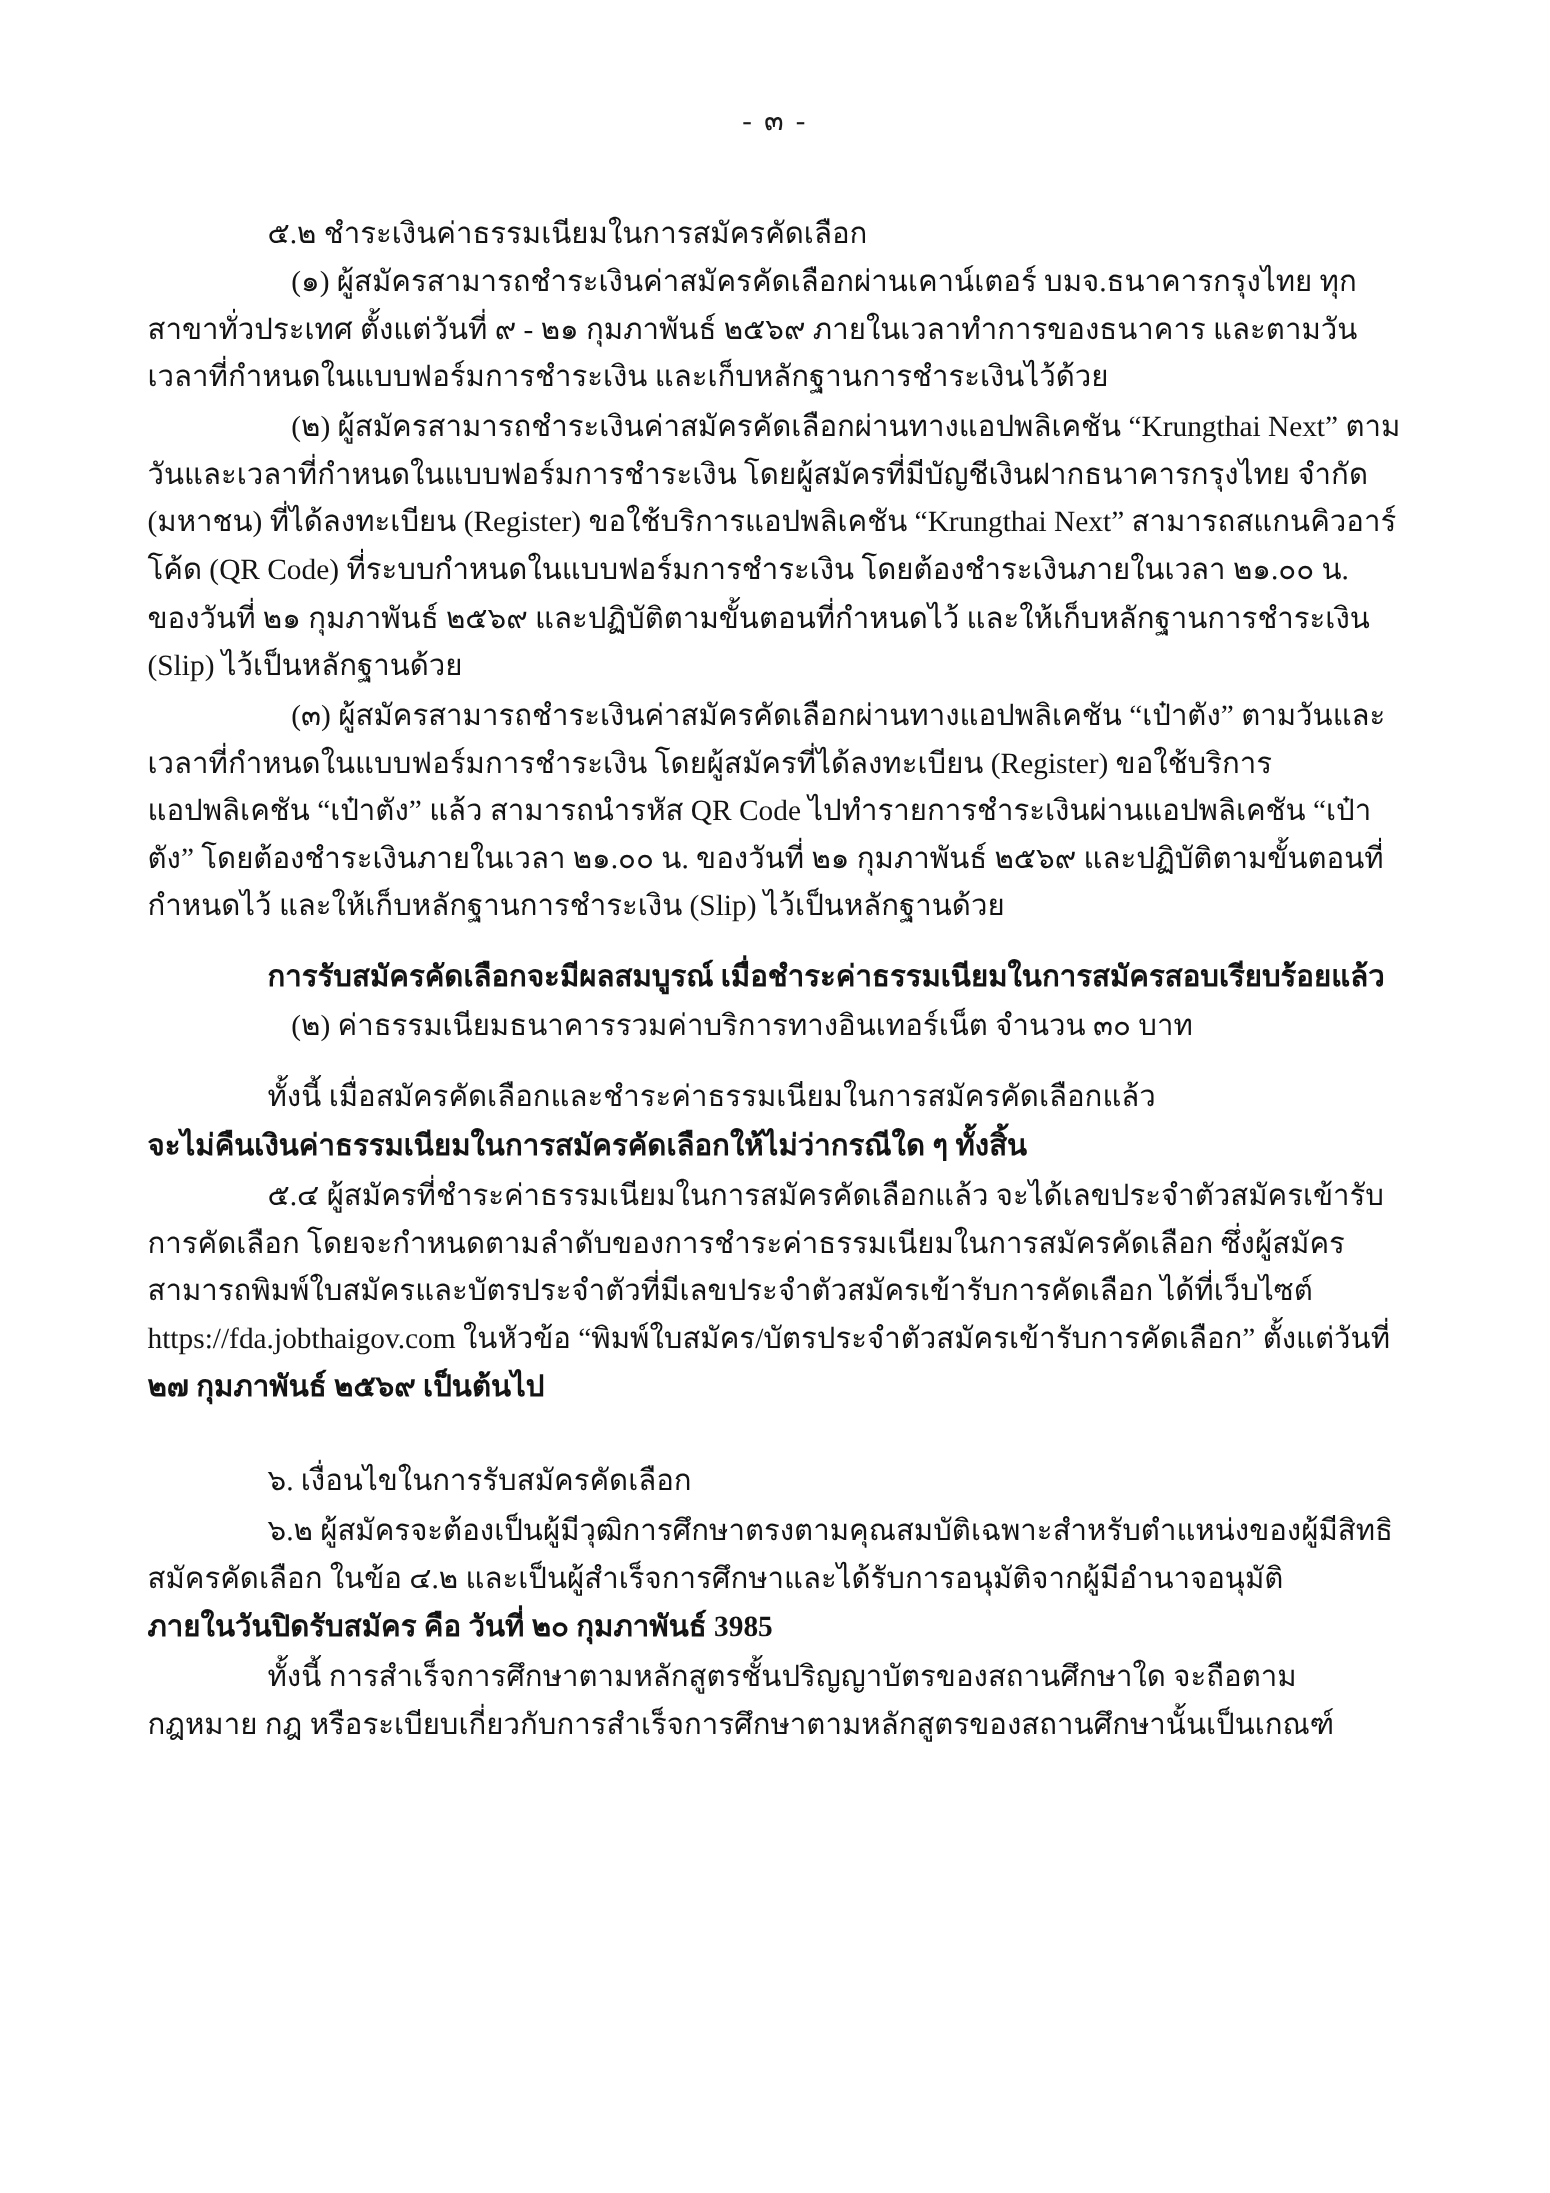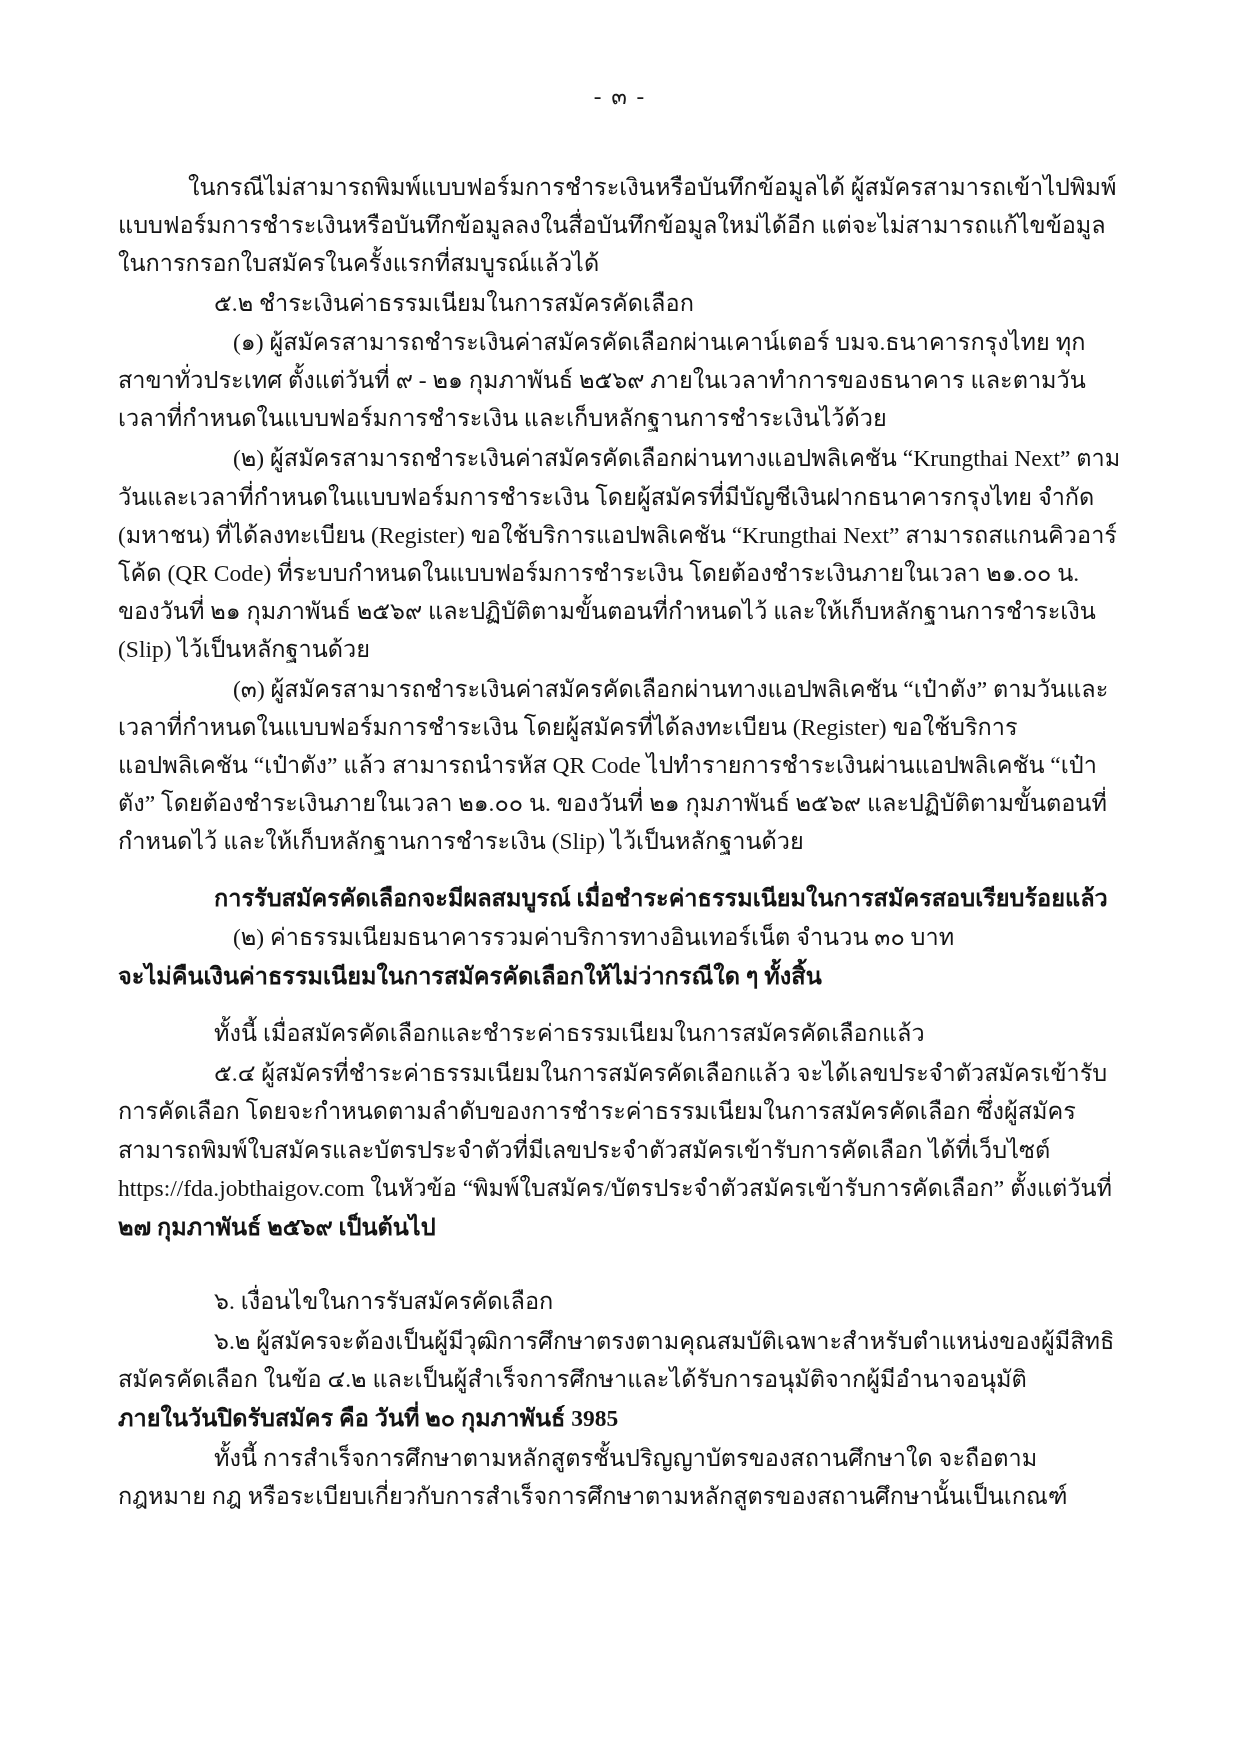--- a/index.html
+++ b/index.html
@@ -48,39 +48,38 @@
 </style>
 </head>
 <body>
 
 <div class="page">
 
   <div class="page-number">- ๓ -</div>
 
   <div class="doc-body">
 
-    <p class="para indent-1">ในกรณีไม่สามารถพิมพ์แบบฟอร์มการชำระเงินหรือบันทึกข้อมูลได้ ผู้สมัครสามารถเข้าไปพิมพ์แบบฟอร์มการชำระเงินหรือบันทึกข้อมูลลงในสื่อบันทึกข้อมูลใหม่ได้อีก แต่จะไม่สามารถแก้ไขข้อมูลในการกรอกใบสมัครในครั้งแรกที่สมบูรณ์แล้วได้</p>
 
     <p class="para indent-2 gap-top">๕.๒ ชำระเงินค่าธรรมเนียมในการสมัครคัดเลือก</p>
 
     <p class="para indent-3">(๑) ผู้สมัครสามารถชำระเงินค่าสมัครคัดเลือกผ่านเคาน์เตอร์ บมจ.ธนาคารกรุงไทย ทุกสาขาทั่วประเทศ ตั้งแต่วันที่ ๙ - ๒๑ กุมภาพันธ์ ๒๕๖๙ ภายในเวลาทำการของธนาคาร และตามวัน เวลาที่กำหนดในแบบฟอร์มการชำระเงิน และเก็บหลักฐานการชำระเงินไว้ด้วย</p>
 
     <p class="para indent-3 gap-top">(๒) ผู้สมัครสามารถชำระเงินค่าสมัครคัดเลือกผ่านทางแอปพลิเคชัน “Krungthai Next” ตามวันและเวลาที่กำหนดในแบบฟอร์มการชำระเงิน โดยผู้สมัครที่มีบัญชีเงินฝากธนาคารกรุงไทย จำกัด (มหาชน) ที่ได้ลงทะเบียน (Register) ขอใช้บริการแอปพลิเคชัน “Krungthai Next” สามารถสแกนคิวอาร์โค้ด (QR Code) ที่ระบบกำหนดในแบบฟอร์มการชำระเงิน โดยต้องชำระเงินภายในเวลา ๒๑.๐๐ น. ของวันที่ ๒๑ กุมภาพันธ์ ๒๕๖๙ และปฏิบัติตามขั้นตอนที่กำหนดไว้ และให้เก็บหลักฐานการชำระเงิน (Slip) ไว้เป็นหลักฐานด้วย</p>
 
     <p class="para indent-3 gap-top">(๓) ผู้สมัครสามารถชำระเงินค่าสมัครคัดเลือกผ่านทางแอปพลิเคชัน “เป๋าตัง” ตามวันและเวลาที่กำหนดในแบบฟอร์มการชำระเงิน โดยผู้สมัครที่ได้ลงทะเบียน (Register) ขอใช้บริการแอปพลิเคชัน “เป๋าตัง” แล้ว สามารถนำรหัส QR Code ไปทำรายการชำระเงินผ่านแอปพลิเคชัน “เป๋าตัง” โดยต้องชำระเงินภายในเวลา ๒๑.๐๐ น. ของวันที่ ๒๑ กุมภาพันธ์ ๒๕๖๙ และปฏิบัติตามขั้นตอนที่กำหนดไว้ และให้เก็บหลักฐานการชำระเงิน (Slip) ไว้เป็นหลักฐานด้วย</p>
 
     <p class="para indent-2 bold">การรับสมัครคัดเลือกจะมีผลสมบูรณ์ เมื่อชำระค่าธรรมเนียมในการสมัครสอบเรียบร้อยแล้ว</p>
 
 
 
     <p class="para indent-3">(๒) ค่าธรรมเนียมธนาคารรวมค่าบริการทางอินเทอร์เน็ต  จำนวน ๓๐ บาท</p>
 
+    <p class="para indent-2"><span>ทั้งนี้ เมื่อสมัครคัดเลือกและชำระค่าธรรมเนียมในการสมัครคัดเลือกแล้ว </span></p>
+
     <p class="para indent-0 bold">จะไม่คืนเงินค่าธรรมเนียมในการสมัครคัดเลือกให้ไม่ว่ากรณีใด ๆ ทั้งสิ้น</p>
-
-    <p class="para indent-2"><span>ทั้งนี้ เมื่อสมัครคัดเลือกและชำระค่าธรรมเนียมในการสมัครคัดเลือกแล้ว </span></p>
 
     <p class="para indent-2 gap-top"><span>๕.๔ ผู้สมัครที่ชำระค่าธรรมเนียมในการสมัครคัดเลือกแล้ว จะได้เลขประจำตัวสมัครเข้ารับการคัดเลือก โดยจะกำหนดตามลำดับของการชำระค่าธรรมเนียมในการสมัครคัดเลือก ซึ่งผู้สมัครสามารถพิมพ์ใบสมัครและบัตรประจำตัวที่มีเลขประจำตัวสมัครเข้ารับการคัดเลือก ได้ที่เว็บไซต์ https://fda.jobthaigov.com ในหัวข้อ “พิมพ์ใบสมัคร/บัตรประจำตัวสมัครเข้ารับการคัดเลือก” ตั้งแต่วันที่ </span></p>
 
     <p class="para indent-0 bold">๒๗ กุมภาพันธ์ ๒๕๖๙ เป็นต้นไป</p>
 
     <div class="spacer-md"></div>
 
     <p class="para indent-2">๖. เงื่อนไขในการรับสมัครคัดเลือก</p>
 
 

